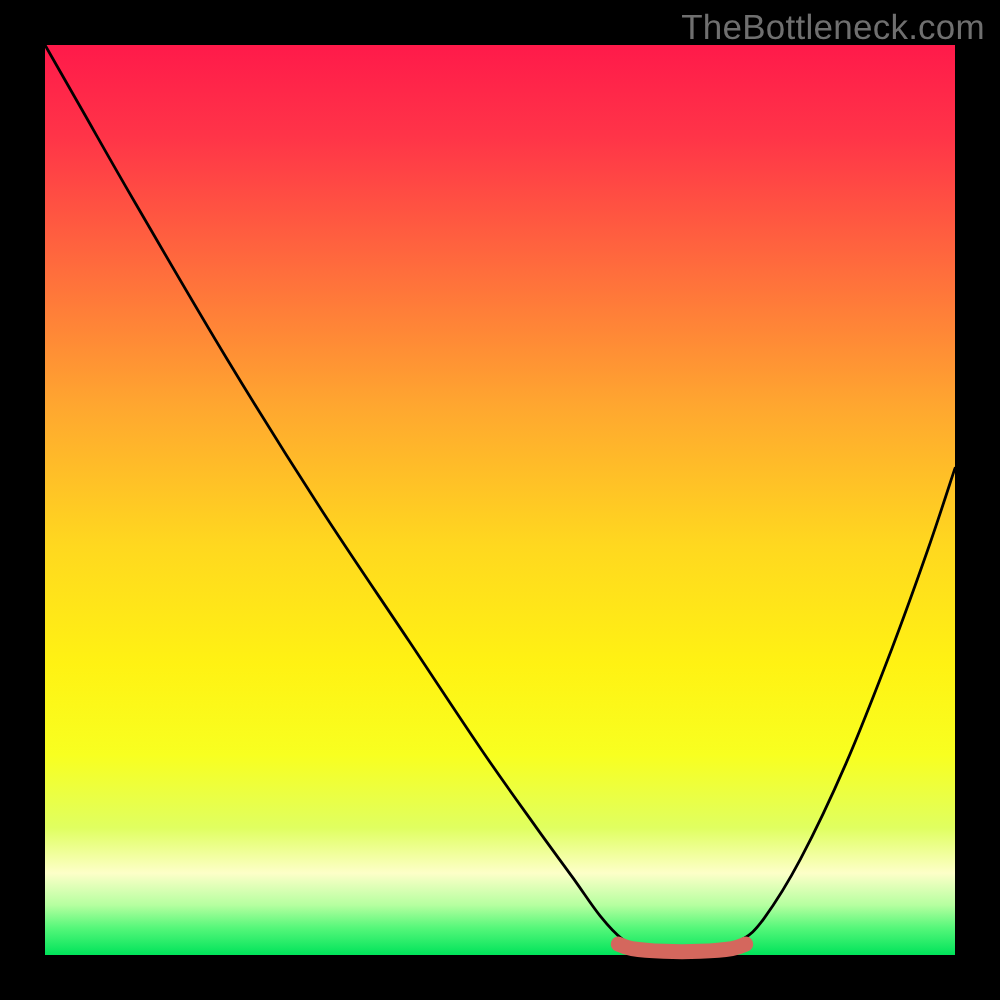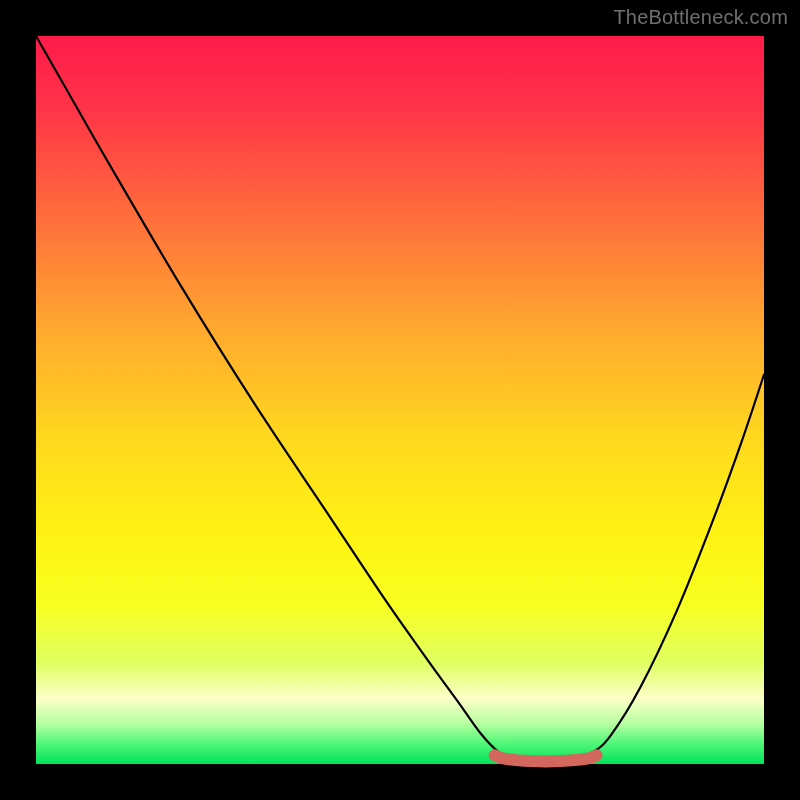--- a/index.html
+++ b/index.html
@@ -15,21 +15,21 @@
     position: relative;
     width: 800px;
     height: 800px;
     background: #000;
   }
   .watermark {
     position: absolute;
     top: 6px;
     right: 12px;
     color: #6f6f6f;
-    font-size: 20px;
+    font-size: 28px;
     font-weight: 500;
     letter-spacing: 0.2px;
     z-index: 10;
   }
   svg {
     display: block;
   }
 </style>
 </head>
 <body>

